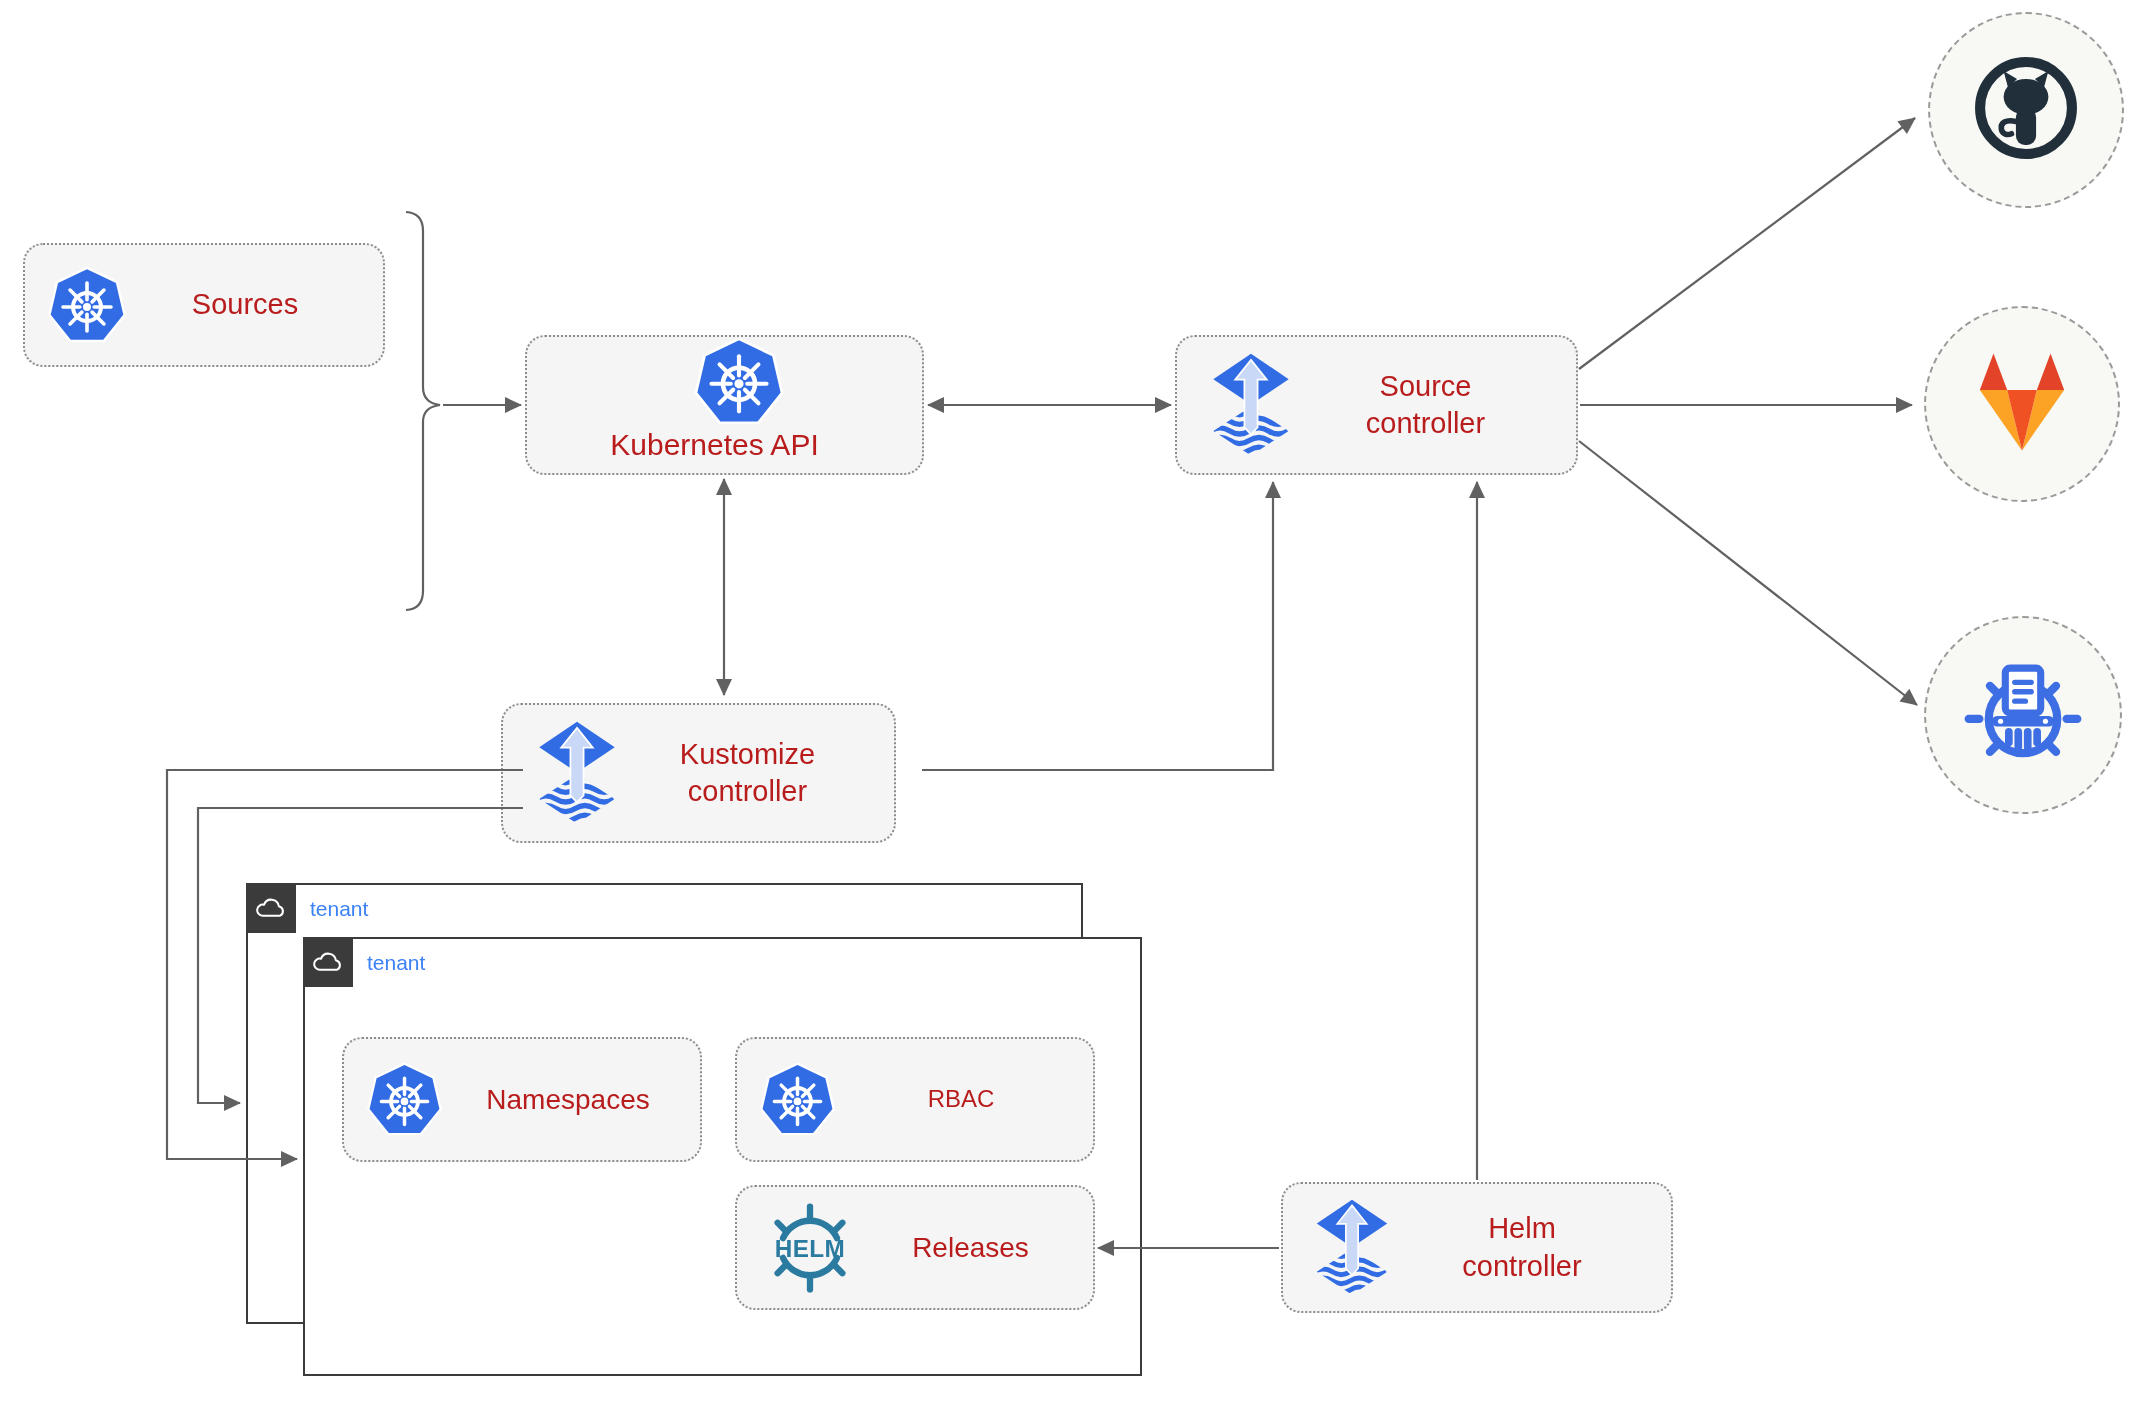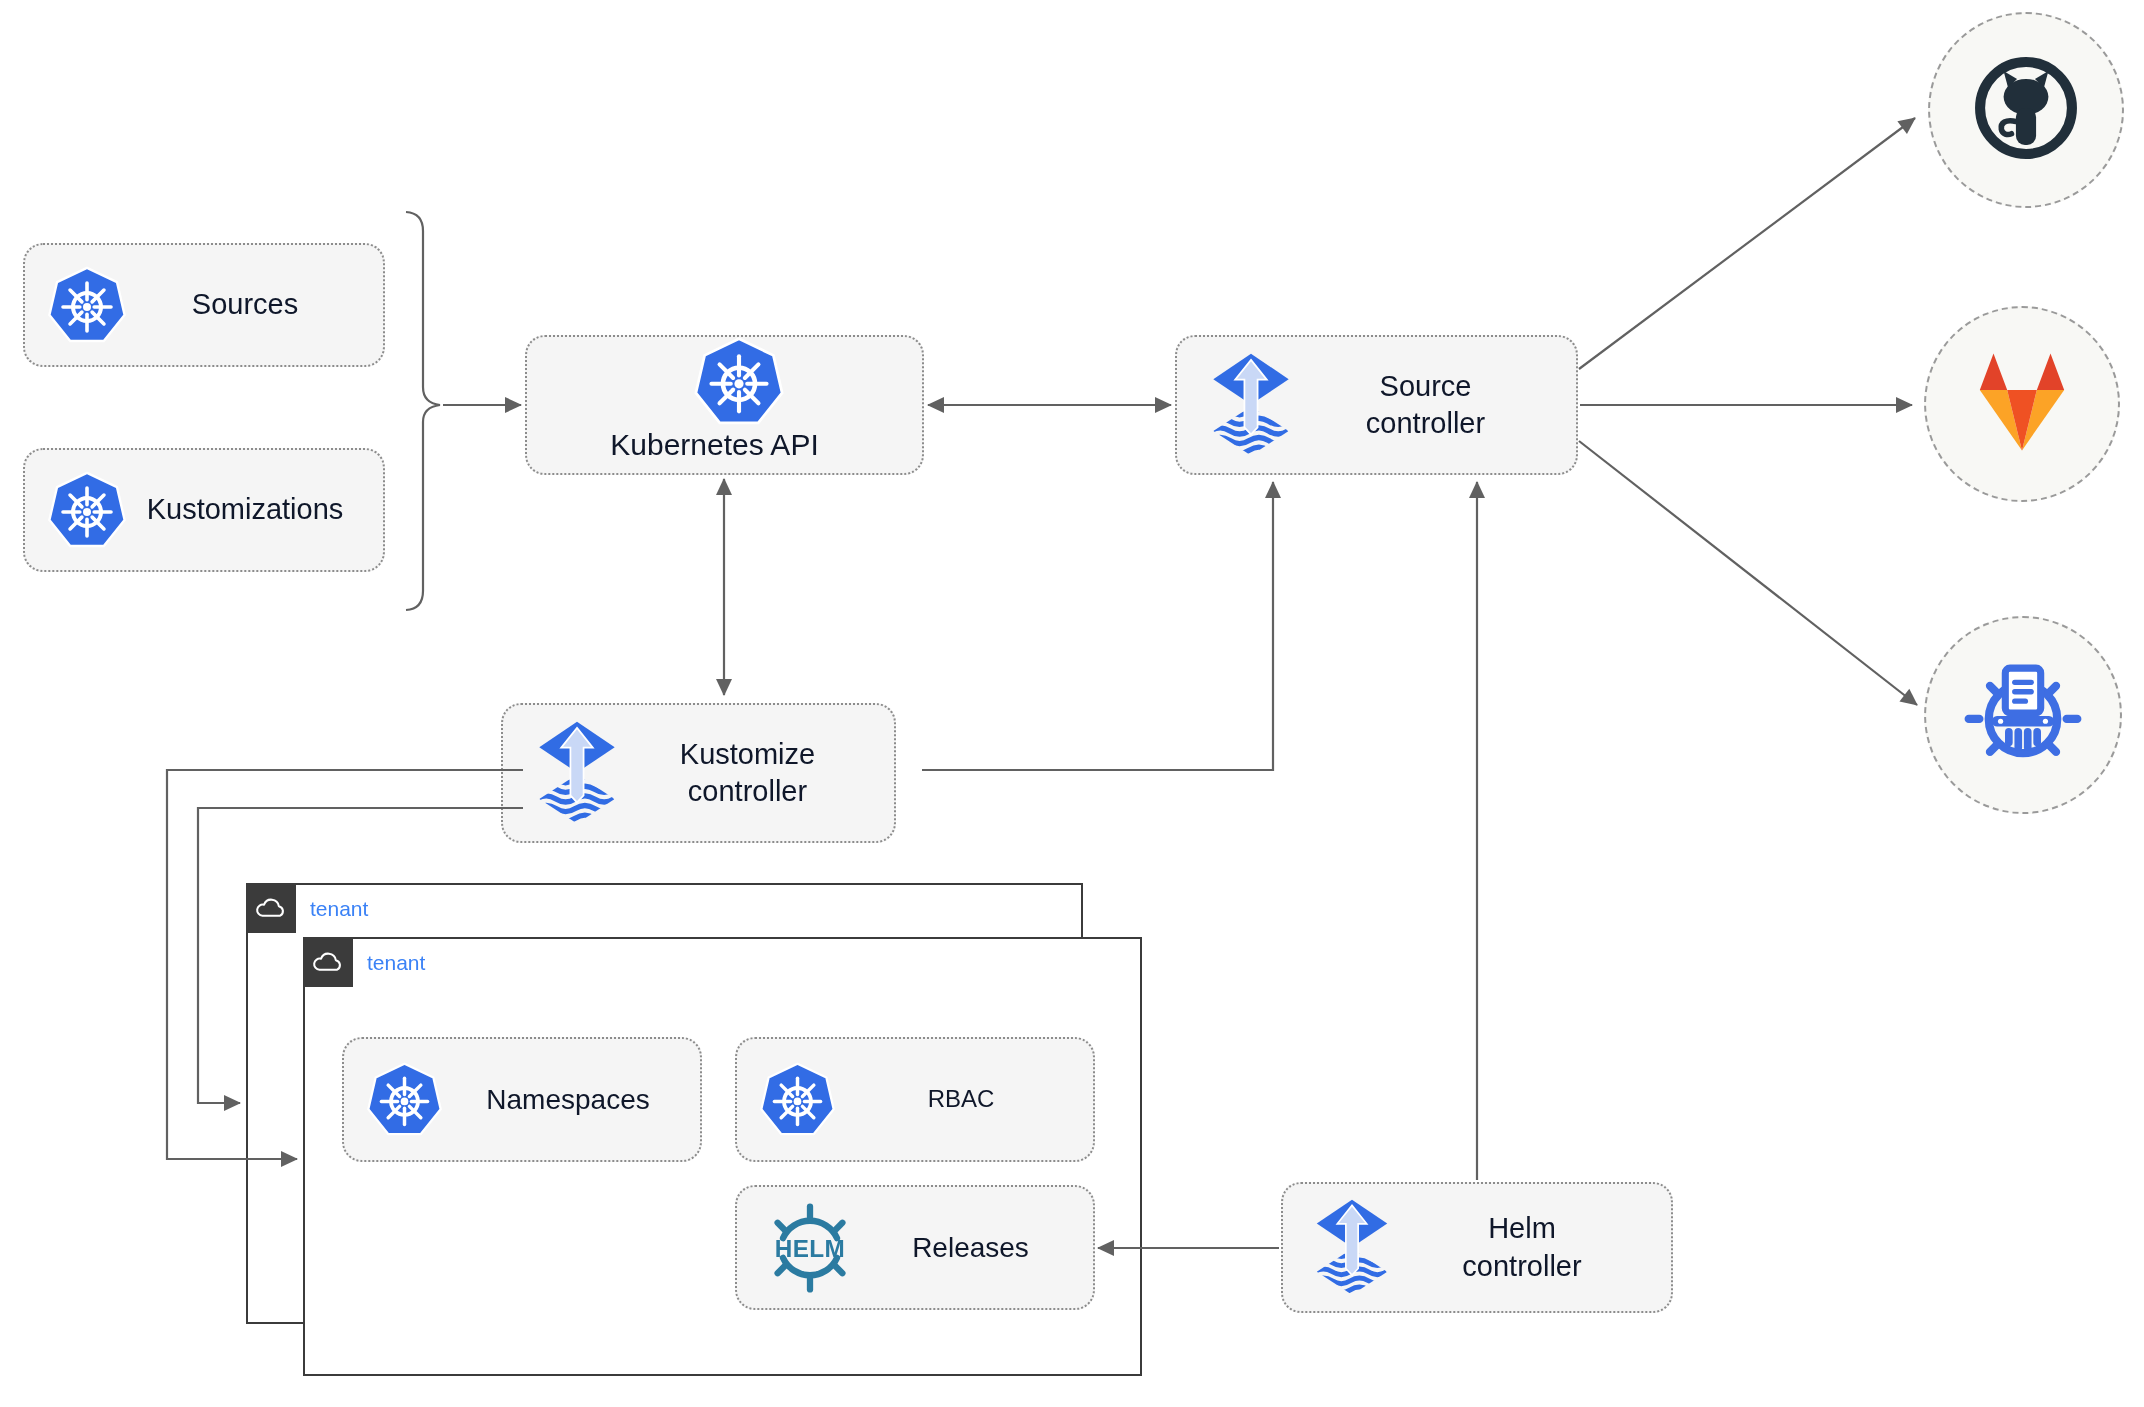--- a/index.html
+++ b/index.html
@@ -9,21 +9,21 @@
   }
   
   .node {
     position:absolute; box-sizing:border-box;
     background:var(--box-fill); border:2px dotted var(--box-border);
     border-radius:20px; display:flex; align-items:center; z-index:3;
   }
   .node .icon-wrap { flex:0 0 auto; display:flex; align-items:center; }
   .node .label {
     flex:1 1 auto; text-align:center; font-size:29px; line-height:1.28;
-    white-space:pre-line; padding-right:20px; color:#0f172a;
+    white-space:pre-line; padding-right:20px; color:#b91c1c;
   }
   .node.big .label { font-size:30px; }
   .node.inner  { z-index:4;gap:13px; }
   
   .tenant {
     position:absolute; box-sizing:border-box; background:#ffffff;
     border:2.5px solid var(--tenant-dark);
   }
   .tenant-header {
     position:absolute; left:-2.5px; top:-2.5px; width:50px; height:50px;
@@ -61,40 +61,20 @@
             <path d="M43.6,57.4 L28.8,72.2"></path>
           <path d="M56.4,44.6 L71.2,29.8"></path>
             <path d="M43.6,44.6 L28.8,29.8"></path>
         </g>
         <circle cx="50" cy="51" r="5" fill="#fff"></circle>
       </svg>
     </span>
     <span class="label">Sources</span>
   </div>
 
-  <div class="node" style="left:23px; top:448px; width:362px; height:124px;">
-    <span class="icon-wrap" style="margin-left:22px;">
-      <svg width="80" height="78" viewBox="0 0 100 97">
-        <polygon points="50,2 87.5,20 97,61 71,93.5 29,93.5 3,61 12.5,20" fill="var(--kubernetes-blue)" stroke="#fff" stroke-width="3"></polygon>
-        <g stroke="#fff" fill="none" stroke-width="4.5" stroke-linecap="round">
-          <circle cx="50" cy="51" r="17.5" stroke-width="5"></circle>
-          <path d="M59,51 H80"></path>
-            <path d="M41,51 H20"></path>
-          <path d="M50,60 V81"></path>
-            <path d="M50,42 V21"></path>
-          <path d="M56.4,57.4 L71.2,72.2"></path>
-            <path d="M43.6,57.4 L28.8,72.2"></path>
-          <path d="M56.4,44.6 L71.2,29.8"></path>
-            <path d="M43.6,44.6 L28.8,29.8"></path>
-        </g>
-        <circle cx="50" cy="51" r="5" fill="#fff"></circle>
-      </svg>
-    </span>
-    <span class="label">Kustomizations</span>
-  </div>
 
   <div class="node big" style="left:525px; top:335px; width:399px; height:140px;flex-direction:column;">
     <span class="icon-wrap" style="margin-left:28px;">
       <svg width="92" height="89" viewBox="0 0 100 97">
         <polygon points="50,2 87.5,20 97,61 71,93.5 29,93.5 3,61 12.5,20" fill="var(--kubernetes-blue)" stroke="#fff" stroke-width="3"></polygon>
         <g stroke="#fff" fill="none" stroke-width="4.5" stroke-linecap="round">
           <circle cx="50" cy="51" r="17.5" stroke-width="5"></circle>
           <path d="M59,51 H80"></path>
             <path d="M41,51 H20"></path>
           <path d="M50,60 V81"></path>

